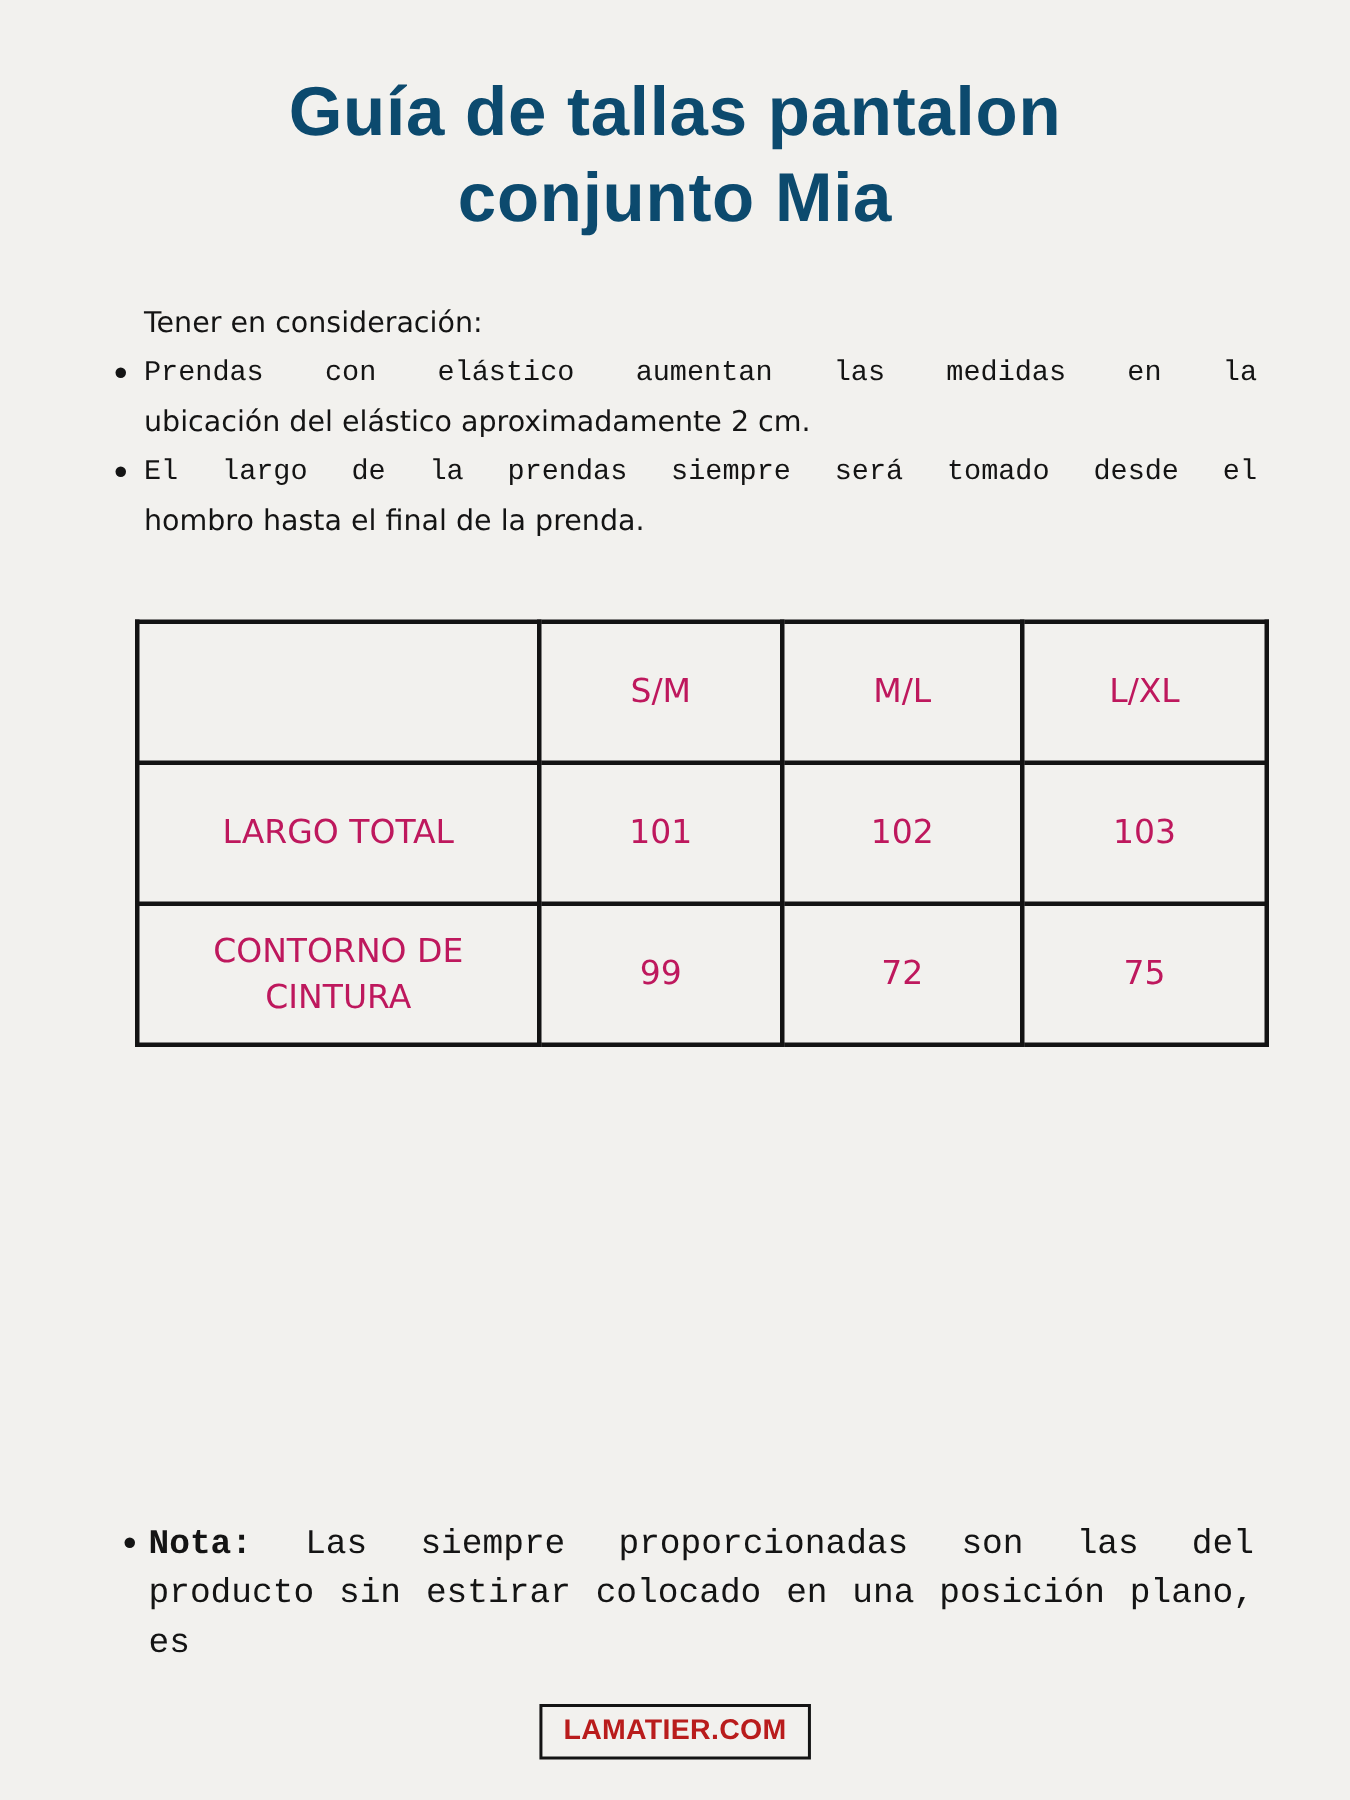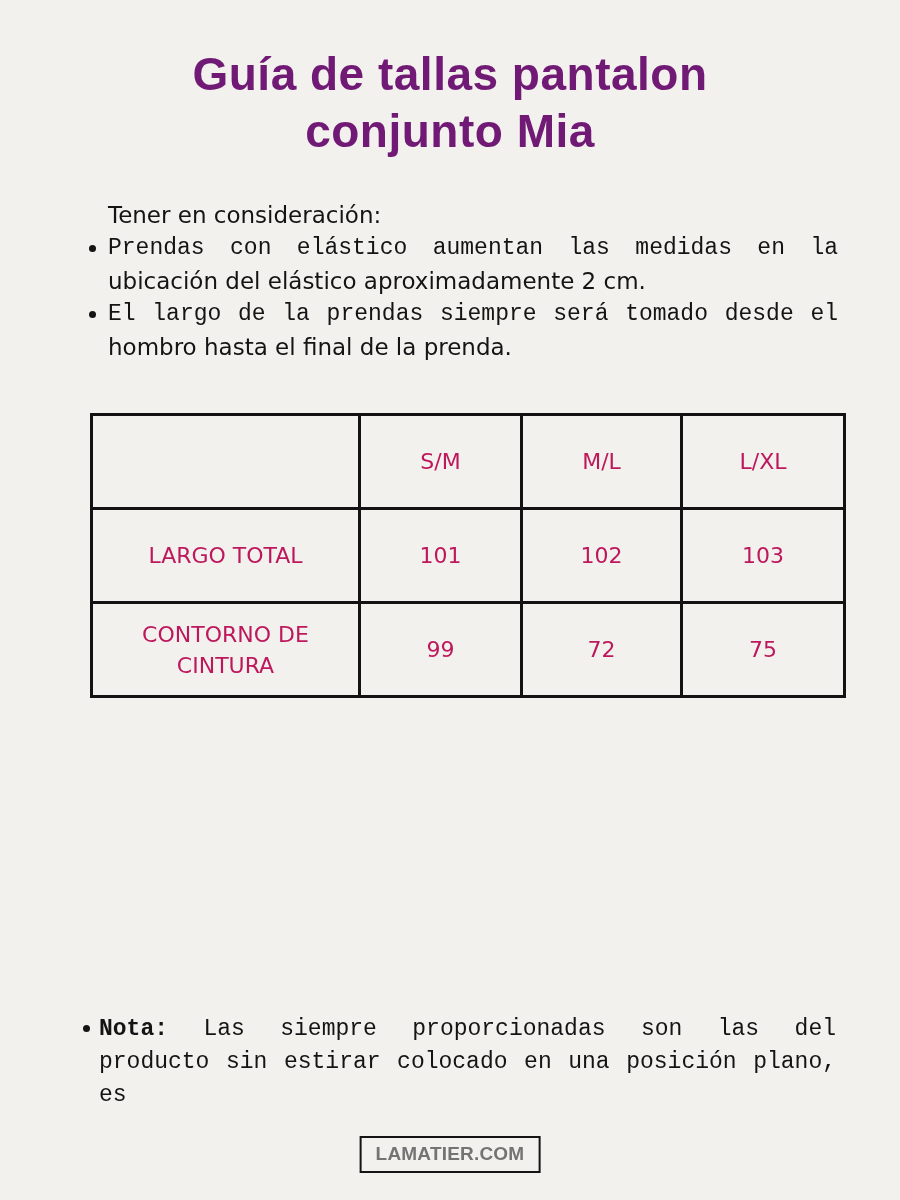--- a/index.html
+++ b/index.html
@@ -13,28 +13,28 @@
   }
 
   
   .title {
     position:absolute; top:46px; left:0; right:0;
     text-align:center;
     font-family:"Liberation Sans", sans-serif;
     font-weight:bold;
     font-size:46px;
     line-height:57px;
-    color:#701a75;
+    color:#0c4a6e;
     letter-spacing:0.5px;
   }
 
   
   .considerations {
-    position:absolute; left:108px; right:62px; top:199px;
-    font-size:23px; line-height:33px;
+    position:absolute; left:96px; right:62px; top:199px;
+    font-size:19px; line-height:33px;
   }
   .bullet-item { position:relative; }
   .bullet-dot {
     position:absolute; left:-19px; top:13px;
     width:7px; height:7px; border-radius:50%;
     background:#141414;
   }
   .just { text-align:justify; text-align-last:justify;font-family:Liberation Mono, monospace; }
 
   
@@ -68,21 +68,21 @@
     transform:translateX(-50%);
     border:2px solid #141414;
     padding:5px 14px 6px 14px;
     background:transparent;
   }
   .brand-label {
     font-family:"Liberation Sans", sans-serif;
     font-weight:bold;
     font-size:19px;
     letter-spacing:0.2px;
-    color:#737373;
+    color:#b91c1c;
     white-space:nowrap;
   }
 </style>
 </head>
 <body>
 
 <div class="page">
 
   <div class="title">
     <div>Guía de tallas pantalon</div>

